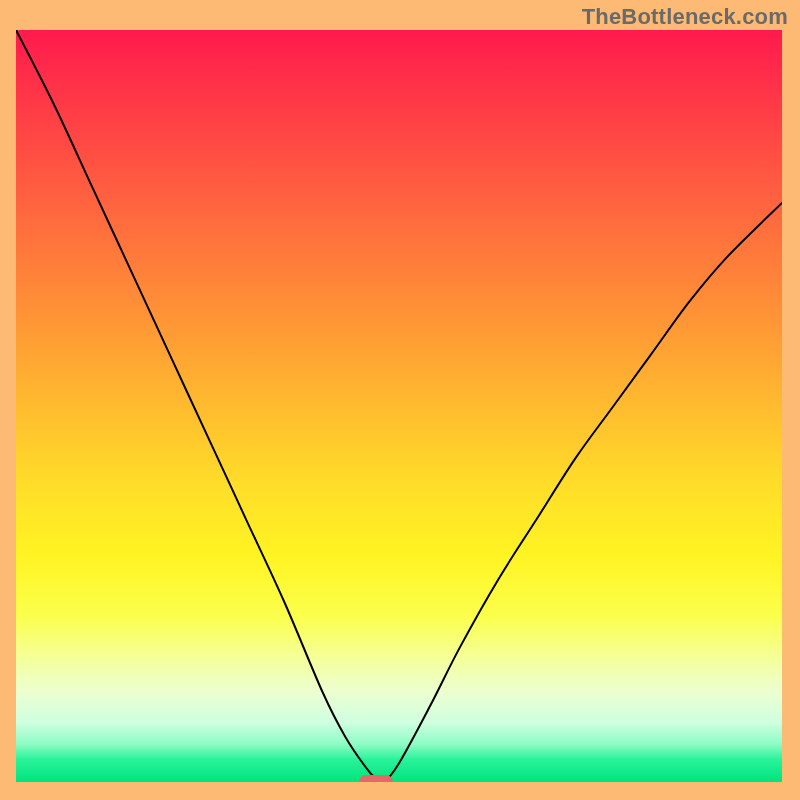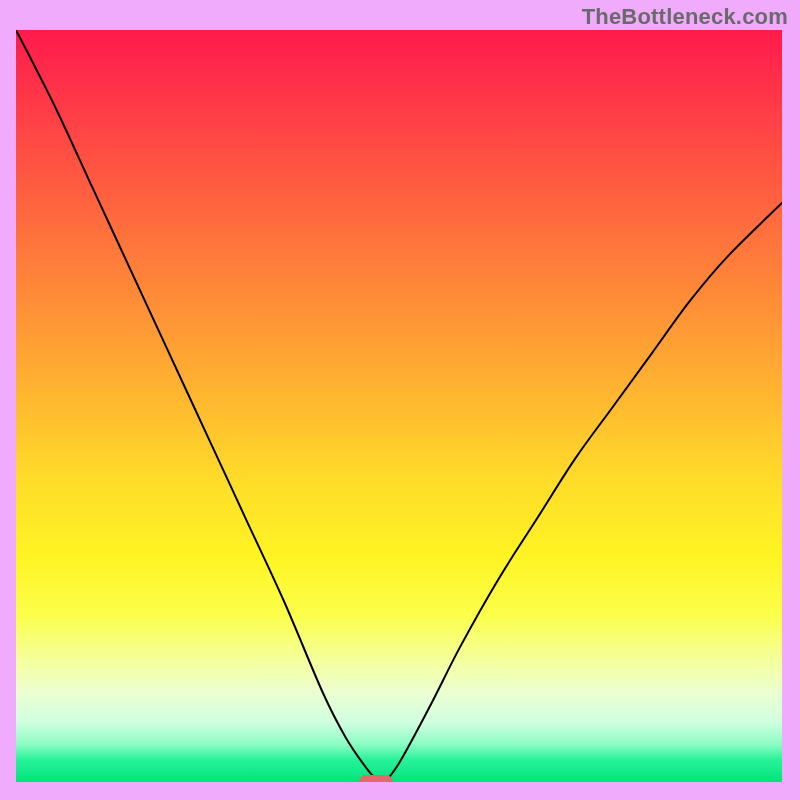--- a/index.html
+++ b/index.html
@@ -8,21 +8,21 @@
     width: 800px;
     height: 800px;
     overflow: hidden;
     background: #000;
     font-family: Arial, Helvetica, sans-serif;
   }
   .frame {
     position: relative;
     width: 800px;
     height: 800px;
-    background: #f0abfc;
+    background: #fdba74;
   }
   .watermark {
     position: absolute;
     top: 4px;
     right: 12px;
     color: #6a6a6a;
     font-size: 22px;
     font-weight: 600;
     letter-spacing: 0.2px;
     z-index: 5;

